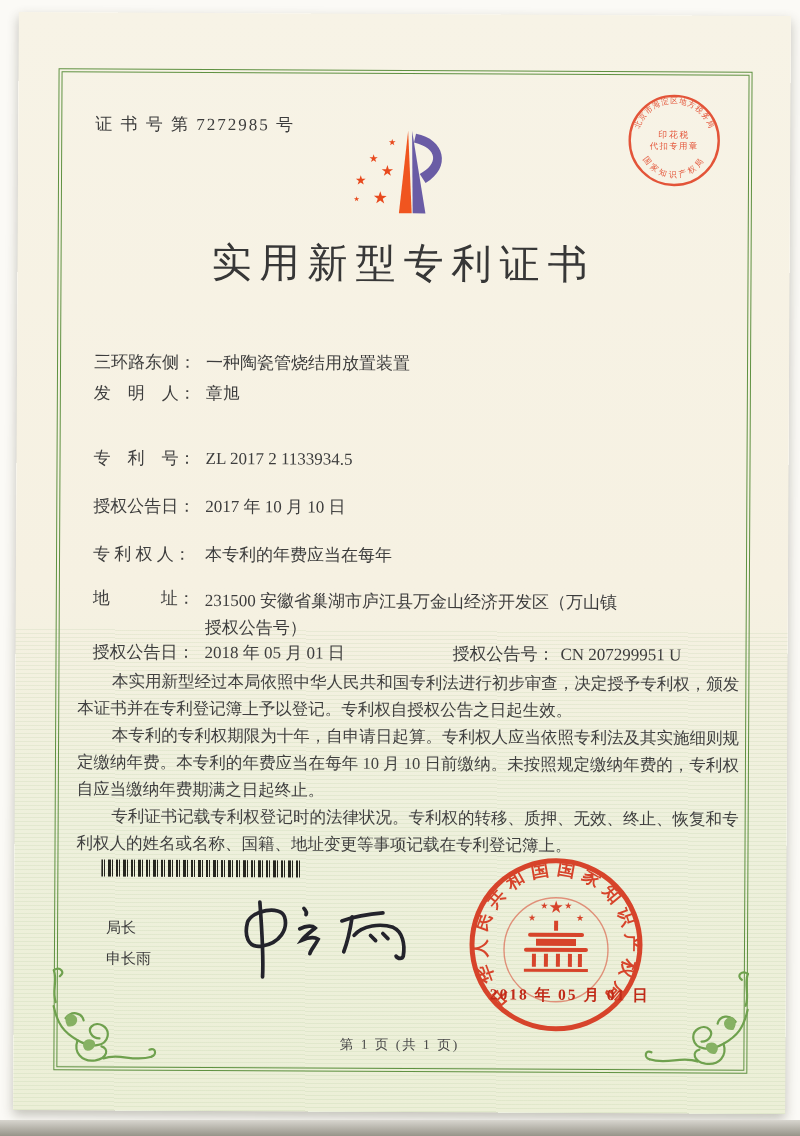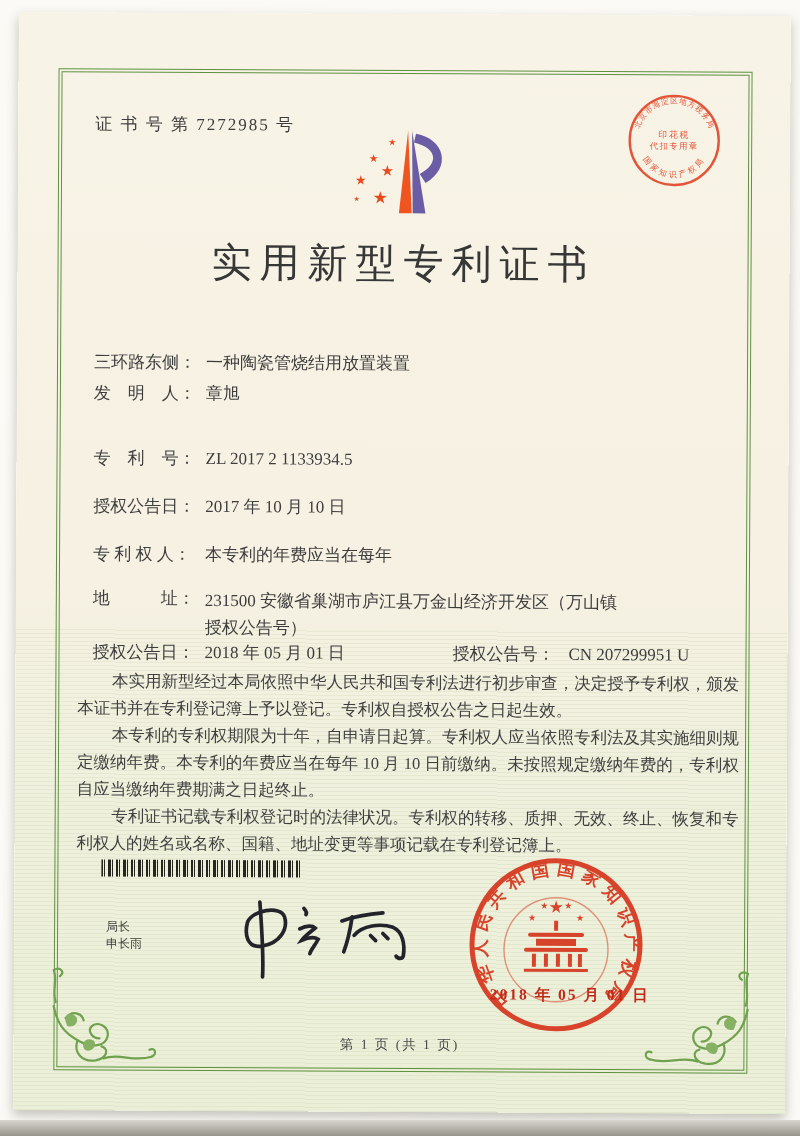--- a/index.html
+++ b/index.html
@@ -30,29 +30,29 @@
   .tax-stamp{position:absolute;left:605px;top:74px;width:102px;height:102px;opacity:.93;}
   .title{position:absolute;left:0;width:100%;top:222px;text-align:center;
     font-size:40px;letter-spacing:8px;color:#373737;font-weight:500;}
   .row{position:absolute;left:77px;font-size:17px;color:#3d3d3d;white-space:nowrap;}
   .row .label{display:inline-block;min-width:112px;}
   .r1{top:338px}.r2{top:369px}.r3{top:434px}.r4{top:482px}.r5{top:530px}
   .addr{top:574px;display:flex;align-items:flex-start;white-space:normal;}
   .addr .val{width:545px;line-height:27px;}
   .grant{top:628px;}
   .grant .col2{position:absolute;left:360px;top:0;white-space:nowrap;}
-  .grant .col2 .label{min-width:0;margin-right:14px;}
+  .grant .col2 .label{min-width:0;margin-right:6px;}
   .body-text{position:absolute;left:62px;top:655px;width:662px;
     font-size:16.5px;line-height:27px;color:#3f3f3f;text-align:justify;}
   .body-text p{margin:0;text-indent:2.1em;}
   .barcode{position:absolute;left:87px;top:847px;width:200px;height:17px;
     background:repeating-linear-gradient(90deg,#26261f 0 2px,transparent 2px 3px,#26261f 3px 4px,transparent 4px 7px,#26261f 7px 10px,transparent 10px 11px,#26261f 11px 12px,transparent 12px 15px);}
-  .signer{position:absolute;left:92px;top:906px;font-size:12px;color:#3b3b3b;
+  .signer{position:absolute;left:92px;top:906px;font-size:15px;color:#3b3b3b;
     font-family:"Liberation Sans","DejaVu Sans",sans-serif;}
-  .signer .name{}
+  .signer .name{margin-top:12px;}
   .sig-svg{position:absolute;left:185px;top:858px;width:228px;height:118px;}
   .seal{position:absolute;left:452px;top:840px;width:180px;height:180px;opacity:.95;}
   .seal-date{position:absolute;left:468px;top:970px;width:176px;text-align:center;
     font-size:15.5px;letter-spacing:2px;color:#c02a18;font-weight:bold;}
   .footer{position:absolute;left:0;width:100%;top:1022px;text-align:center;
     font-size:13.5px;color:#4a4a4a;letter-spacing:2px;}
 </style>
 </head>
 <body>
 

